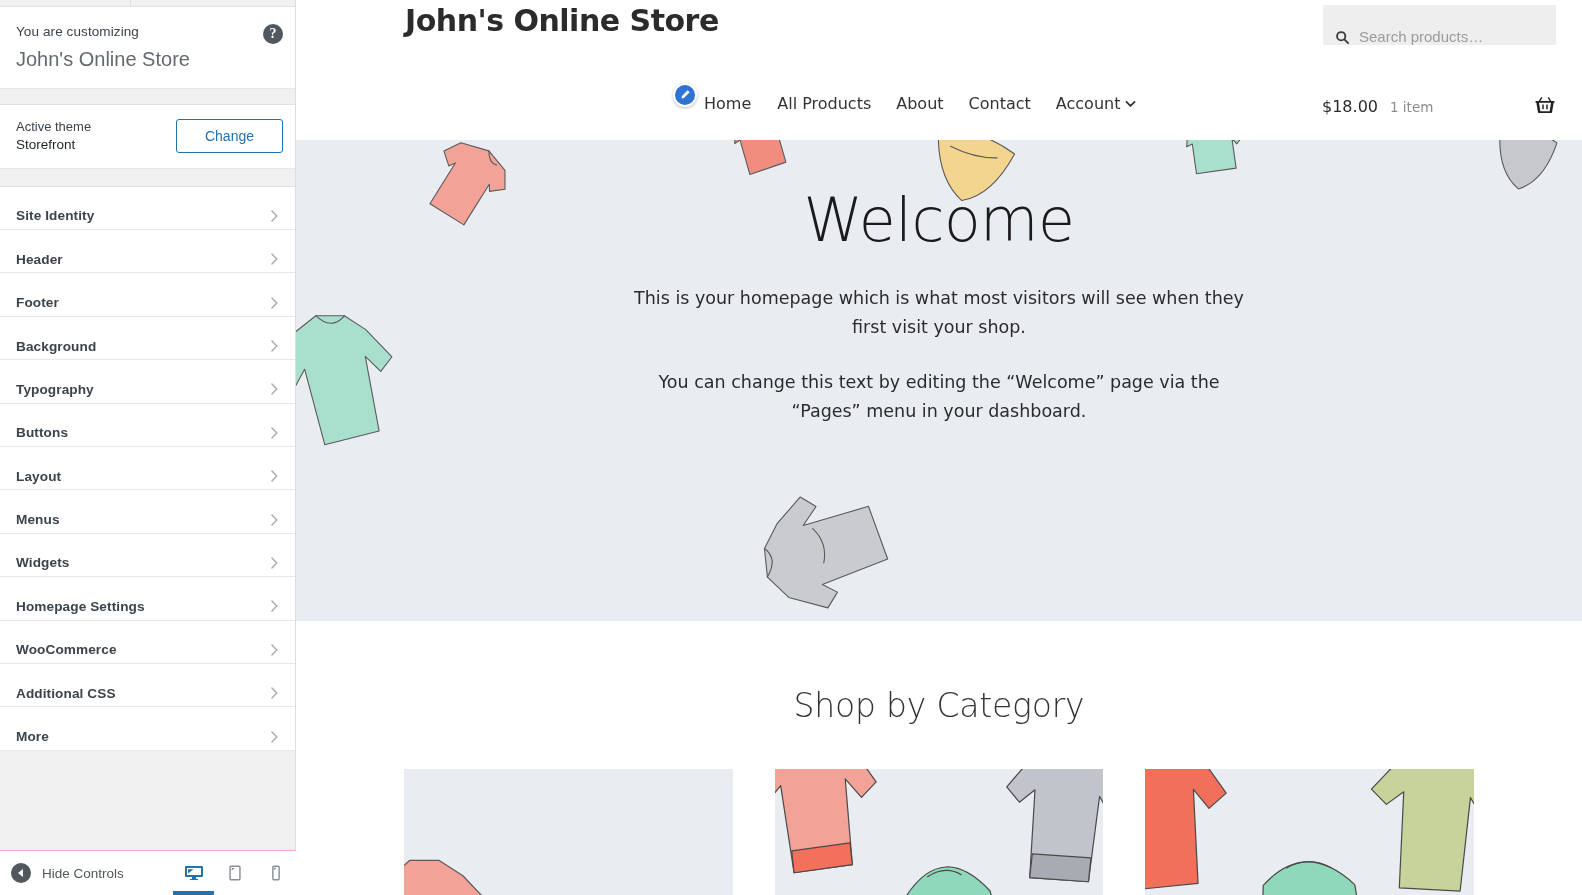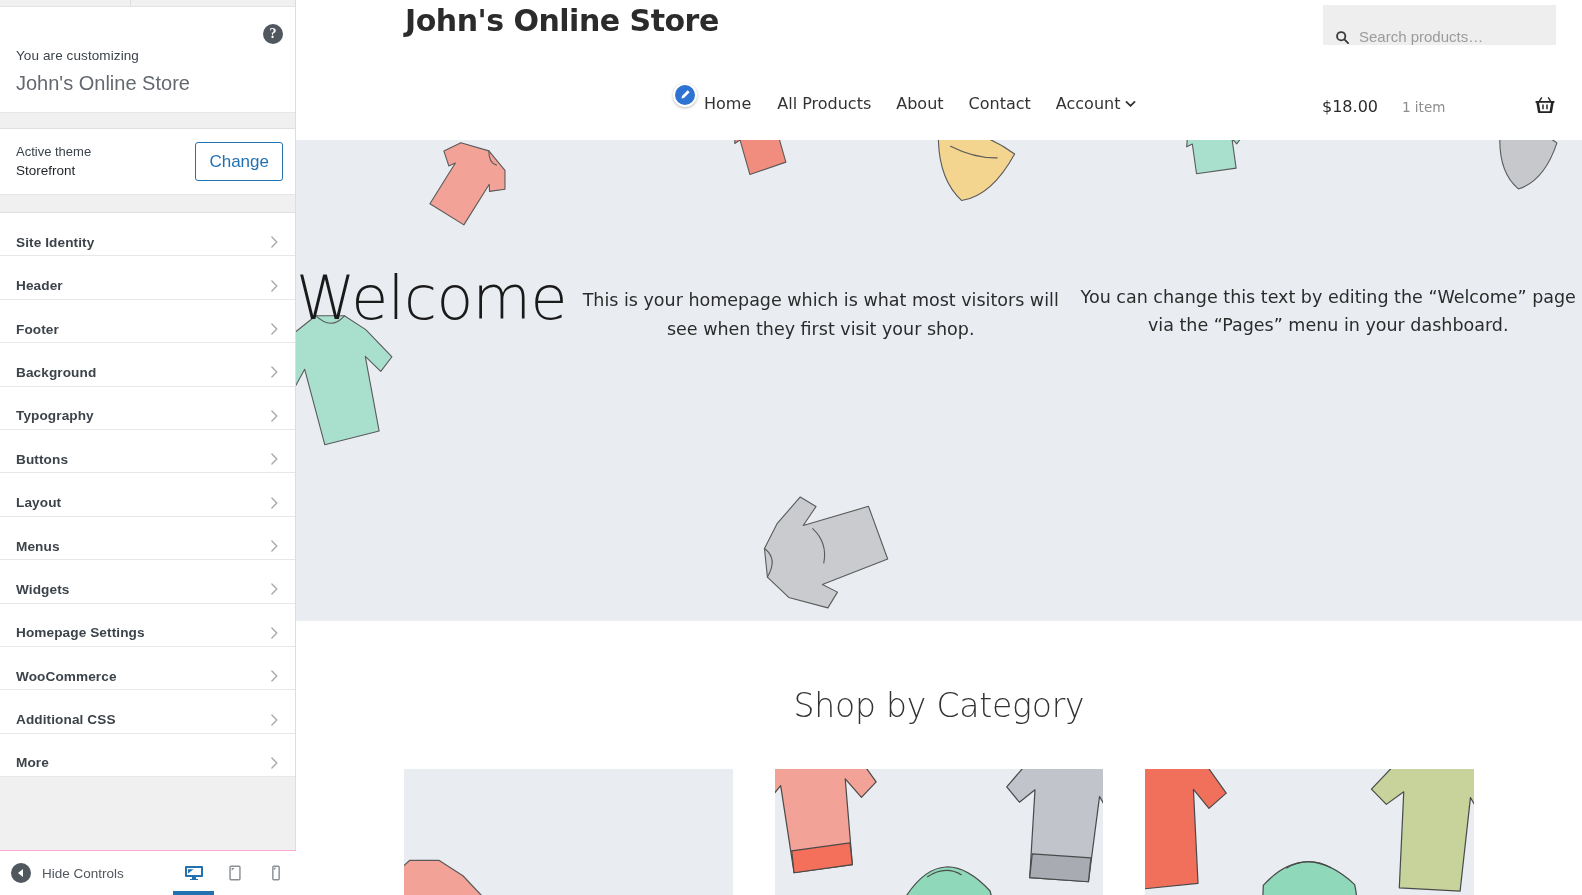--- a/index.html
+++ b/index.html
@@ -33,21 +33,20 @@
   .cz-header {
     position: relative;
     padding: 16px 45px 14px 16px;
     background: #fff;
     border-bottom: 1px solid #e6e6e6;
     flex: 0 0 auto;
   }
   .cz-customizing {
     font-size: 13.5px; color: #3c434a; line-height: 1.4; font-weight: 400;
     letter-spacing: .1px;
-    margin-top: 24px;
   }
   .cz-sitename {
     font-size: 20px; color: #646970; line-height: 1.5; font-weight: 400;
     margin-top: 2px; white-space: nowrap; overflow: hidden; text-overflow: ellipsis;
   }
   .cz-help {
     position: absolute; right: 12px; top: 17px;
     width: 20px; height: 20px; border-radius: 50%;
     background: #50575e; color: #fff;
     font-size: 14px; font-weight: bold;
@@ -62,21 +61,21 @@
     display: flex; align-items: center; justify-content: space-between;
     padding: 13px 12px 13px 16px;
     border-bottom: 1px solid #e6e6e6;
     background: #fff; flex: 0 0 auto;
   }
   .cz-theme-txt { line-height: 1.35; }
   .cz-theme-label { font-size: 13px; color: #3c434a; }
   .cz-theme-name { font-size: 13.5px; color: #1d2327; font-weight: 400; margin-top: 1px; }
   .cz-change-btn {
     background: #fff; border: 1px solid #2271b1; color: #2271b1;
-    font-size: 17px; padding: 5px 13px; border-radius: 3px;
+    font-size: 14px; padding: 5px 28px; border-radius: 3px;
     font-family: "Liberation Sans", sans-serif; cursor: pointer; line-height: 1.6;
   }
 
   .cz-gap2 { height: 18px; background: #f0f0f1; border-bottom: 1px solid #e0e0e0; flex: 0 0 18px; }
 
   .cz-sections { flex: 1 1 auto; overflow: hidden; background: #f0f0f1; }
   .cz-item {
     display: flex; align-items: center; justify-content: space-between;
     height: 43.4px; padding: 16px 14px 0 16px;
     background: #fff; border-bottom: 1px solid #e8e8e8;
@@ -162,32 +161,32 @@
   }
   .nav-menu a:first-child { padding-right: 26px; }
   .nav-account { display: flex; align-items: center; gap: 4px; }
   .nav-account .caret { color: #333; }
 
   .cart-block {
     position: absolute; right: 26px; top: 10px;
     display: flex; align-items: center; width: 234px; justify-content: space-between;
   }
   .cart-amt { font-size: 16px; color: #2b2b2b; font-family: "DejaVu Sans", sans-serif; }
-  .cart-items { font-size: 13.5px; color: #8d8d8d; margin-left: 24px; font-family: "DejaVu Sans", sans-serif; }
+  .cart-items { font-size: 13.5px; color: #8d8d8d; margin-left: 12px; font-family: "DejaVu Sans", sans-serif; }
   .cart-left { display: flex; align-items: baseline; }
   .basket { color: #222; display: block; cursor: pointer; }
 
   
   .hero {
     position: relative; height: 481px; background: #e9edf2; overflow: hidden;
   }
   .hero-inner {
     position: relative; z-index: 3;
-    display: flex; flex-direction: row; align-items: center;
-    padding-top: 112px;
+    display: flex; flex-direction: column; align-items: center;
+    padding-top: 50px;
   }
   .hero-h1 {
     font-size: 60px; font-weight: 300; color: #1a1a1a;
     font-family: "DejaVu Sans", sans-serif; line-height: 1; letter-spacing: -.5px;
   }
   .hero-p {
     width: 620px; text-align: center;
     font-size: 17.5px; color: #2b2b2b; line-height: 1.63;
     font-family: "DejaVu Sans", sans-serif; margin-top: 34px;
   }

